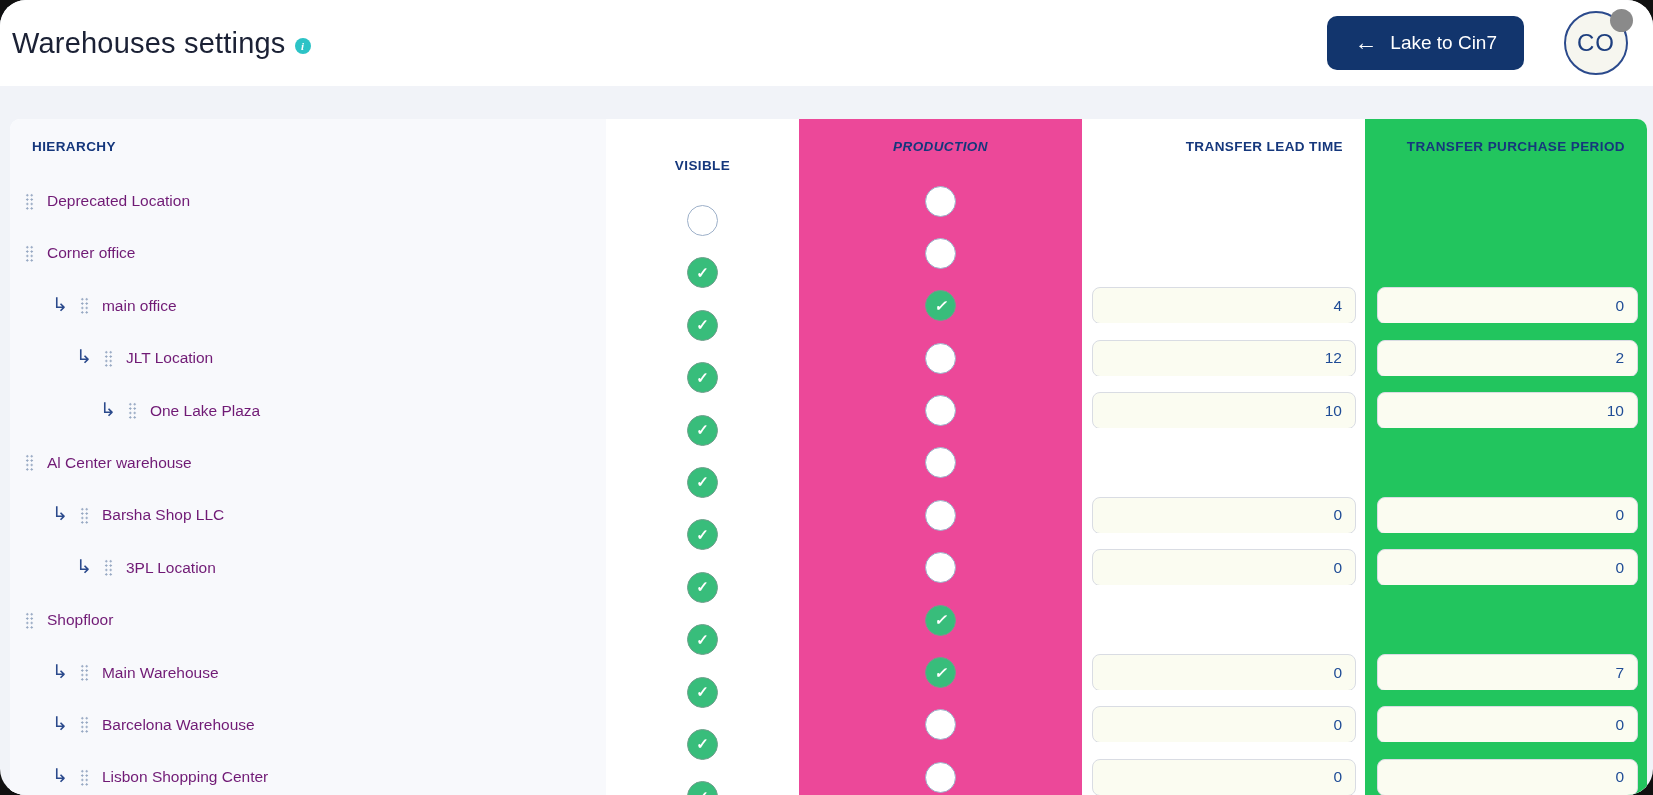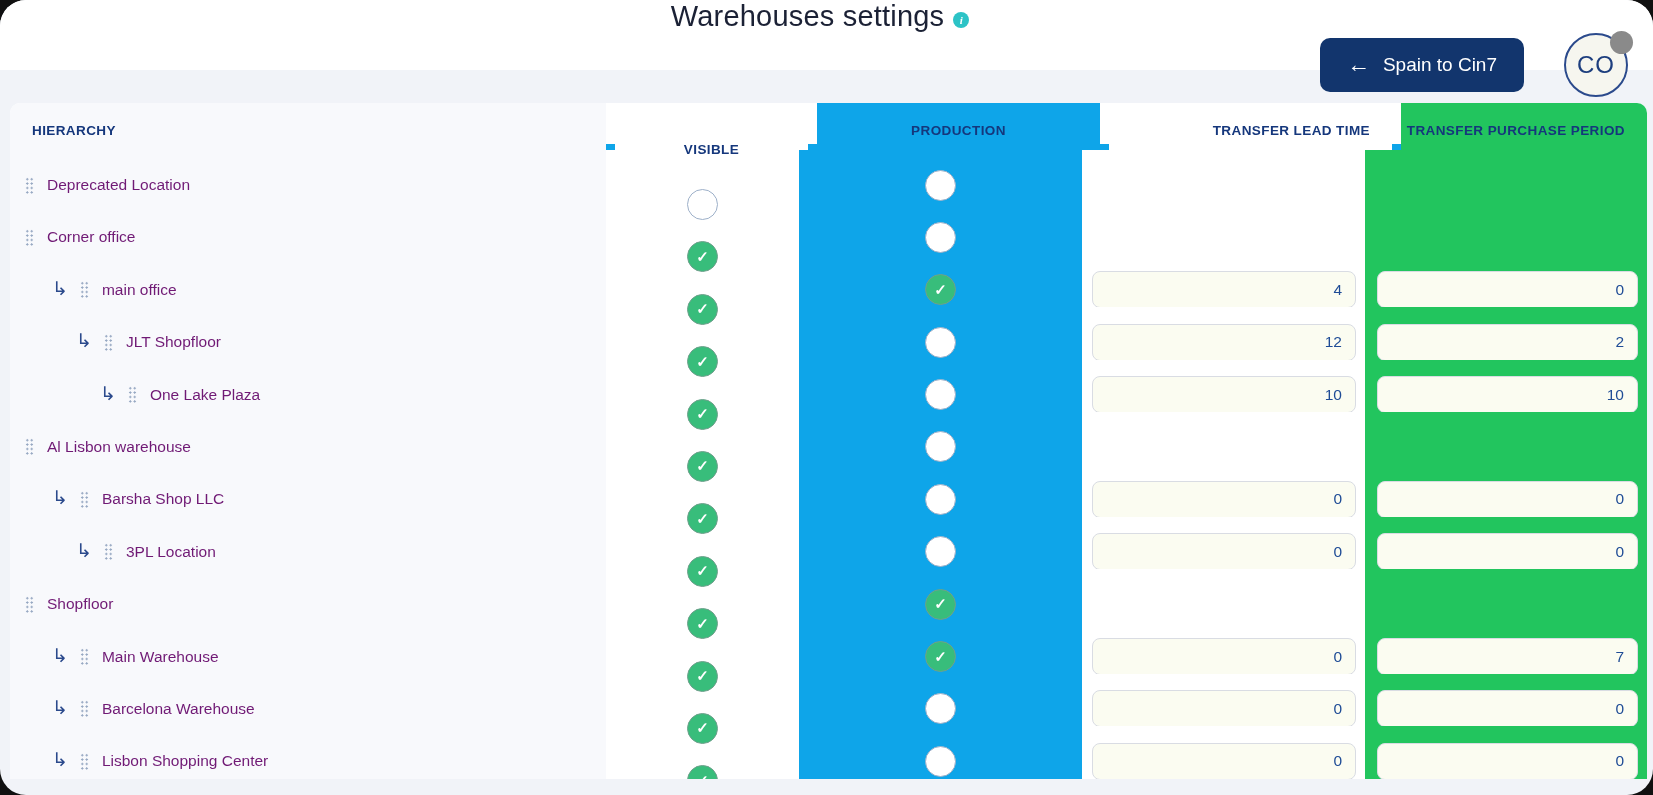--- a/index.html
+++ b/index.html
@@ -1,40 +1,40 @@
 <!DOCTYPE html>
 <html><head>
 <meta charset="utf-8">
 <style>
   html,body{margin:0;padding:0;background:#101010;}
   body{width:1653px;height:795px;font-family:"Liberation Sans",sans-serif;}
   .window{position:relative;width:1653px;height:795px;border-radius:26px;overflow:hidden;background:#f1f3f8;}
 
   
-  .topbar{display:flex;align-items:center;height:70px;background:#ffffff;padding:0 25px 0 12px;box-sizing:border-box;flex-direction:column;}
+  .topbar{display:flex;align-items:center;height:86px;background:#ffffff;padding:0 25px 0 12px;box-sizing:border-box;}
   .title-wrap{display:flex;align-items:center;gap:9px;}
   .page-title{margin:0;font-size:29px;font-weight:500;color:#1b2135;letter-spacing:.2px;}
   .info-dot{width:16px;height:16px;border-radius:50%;background:#2cc3c6;color:#fff;display:flex;align-items:center;justify-content:center;font-family:"Liberation Serif",serif;font-size:11px;font-weight:700;font-style:italic;margin-top:6px;}
   .top-right{margin-left:auto;display:flex;align-items:center;}
   .back-btn{display:flex;align-items:center;gap:13px;height:54px;padding:0 27px;border:none;border-radius:10px;background:#12356d;color:#ffffff;font-family:"Liberation Sans",sans-serif;font-size:19px;font-weight:500;cursor:pointer;}
   .back-btn .arr{font-size:23px;line-height:1;margin-top:-2px;}
   .avatar{position:relative;width:64px;height:64px;margin-left:40px;border-radius:50%;background:#f6f6ef;border:2px solid #2b4a8c;box-sizing:border-box;display:flex;align-items:center;justify-content:center;font-size:24px;color:#1d3e7e;letter-spacing:1px;cursor:pointer;}
   .avatar .badge{position:absolute;top:-4px;right:-7px;width:23px;height:23px;border-radius:50%;background:#8a8a8a;}
 
   
   .body-area{height:709px;box-sizing:border-box;padding:33px 6px 0 10px;}
   .table-card{background:#ffffff;border-radius:10px 10px 0 0;overflow:hidden;height:676px;}
   .grid{display:grid;grid-template-columns:596px 193px 283px 283px 1fr;}
-  .thead{height:47px;border-bottom:6px solid #0ea5e9;box-sizing:border-box;gap:9px;}
+  .thead{height:47px;border-bottom:6px solid #0ea5e9;box-sizing:border-box;}
   .thead .cell{display:flex;align-items:center;font-size:13.5px;font-weight:700;color:#15377c;letter-spacing:.03em;}
   .trow{height:52.4px;border-bottom:1px solid #e9ebf1;box-sizing:border-box;}
   .cell{display:flex;align-items:center;box-sizing:border-box;}
   .c1{background:#f8f9fc;}
   .c2{background:#ffffff;justify-content:center;margin-top:39px;}
-  .c3{background:#0ea5e9;justify-content:center;}
+  .c3{background:#ec4899;justify-content:center;font-style:italic;}
   .c4{background:#ffffff;}
   .c5{background:#22c55e;}
   .thead .c1{padding-left:22px;}
   .thead .c4,.thead .c5{justify-content:flex-end;padding-right:22px;}
 
   
   .c-hier{padding-left:15px;}
   .lvl{display:inline-block;height:1px;}
   .arrow{color:#2b4a8c;font-size:19px;line-height:1;margin-right:12px;margin-top:-3px;}
   .handle{width:9px;height:17px;margin-right:13px;background-image:radial-gradient(circle,#93a5c0 1px,rgba(0,0,0,0) 1.2px);background-size:4.5px 4.4px;background-position:0 0;cursor:grab;flex:none;}
@@ -55,21 +55,21 @@
 <div class="window">
 
   <div class="topbar">
     <div class="title-wrap">
       <h1 class="page-title">Warehouses settings</h1>
       <span class="info-dot">i</span>
     </div>
     <div class="top-right">
       <button class="back-btn">
         <span class="arr">←</span>
-        <span>Spain to Cin7</span>
+        <span>Lake to Cin7</span>
       </button>
       <div class="avatar">
         <span>CO</span>
         <span class="badge"></span>
       </div>
     </div>
   </div>
 
   <div class="body-area">
     <div class="table-card">
@@ -127,21 +127,21 @@
             </div>
             <div class="cell c5">
               <input class="num" value="0" style="">
             </div>
           </div>
           <div class="grid trow">
             <div class="cell c1 c-hier">
               <span class="lvl" style="width:51px"></span>
               <span class="arrow">↳</span>
               <span class="handle"></span>
-              <span class="wname">JLT Shopfloor</span>
+              <span class="wname">JLT Location</span>
             </div>
             <div class="cell c2">
               <span class="toggle on">✓</span>
             </div>
             <div class="cell c3">
               <span class="toggle"></span>
             </div>
             <div class="cell c4">
               <input class="num" value="12" style="">
             </div>
@@ -165,21 +165,21 @@
             <div class="cell c4">
               <input class="num" value="10" style="">
             </div>
             <div class="cell c5">
               <input class="num" value="10" style="">
             </div>
           </div>
           <div class="grid trow">
             <div class="cell c1 c-hier">
               <span class="handle"></span>
-              <span class="wname">Al Lisbon warehouse</span>
+              <span class="wname">Al Center warehouse</span>
             </div>
             <div class="cell c2">
               <span class="toggle on">✓</span>
             </div>
             <div class="cell c3">
               <span class="toggle"></span>
             </div>
             <div class="cell c4"></div>
             <div class="cell c5"></div>
           </div>

